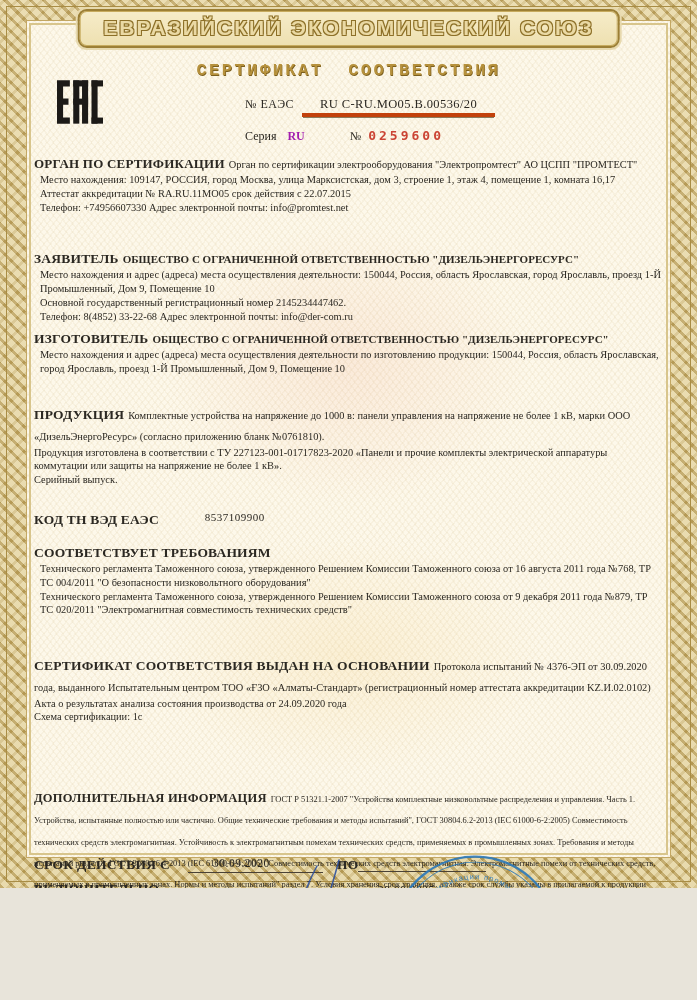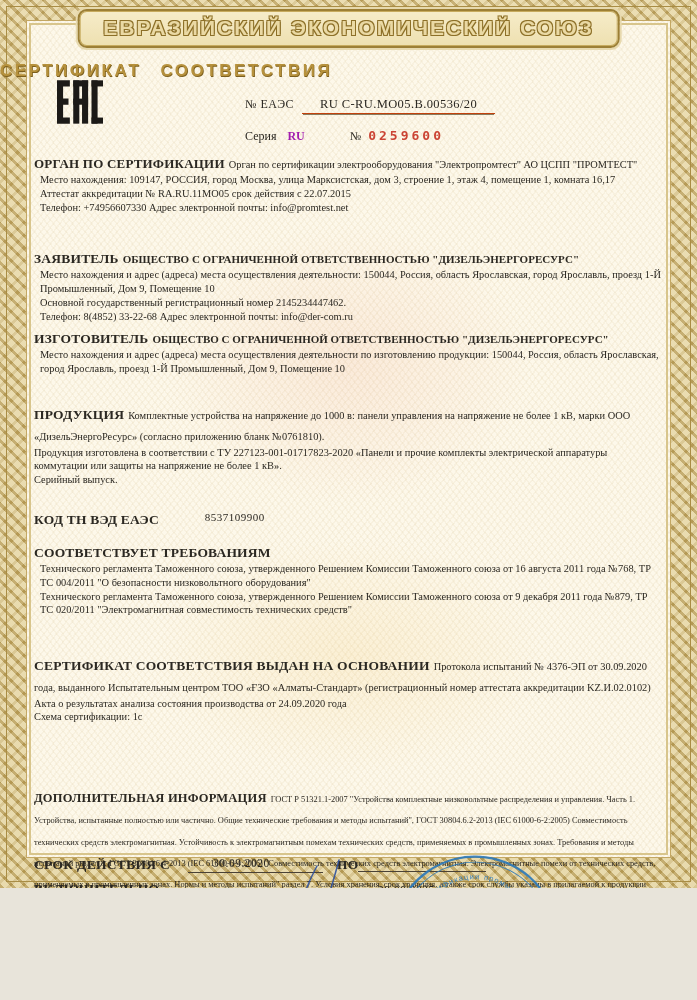--- a/index.html
+++ b/index.html
@@ -36,31 +36,31 @@
     background:linear-gradient(#f6ecc9,#eee0b0);
     box-shadow:0 0 0 2px #e7d9ae, inset 0 0 0 1px #c7ab5e;
     white-space:nowrap;
   }
   .banner-text{
     font-family:"Liberation Sans","DejaVu Sans",sans-serif;font-weight:bold;
     font-size:21px;letter-spacing:2px;color:#ead9a4;
     text-shadow:-1px -1px 0 #8d7028,1px -1px 0 #8d7028,-1px 1px 0 #8d7028,1px 1px 0 #8d7028,0 0 1px #8d7028;
   }
   .doc-title{
-    position:absolute;z-index:2;top:61px;left:0;right:0;
-    font-family:Liberation Sans, sans-serif;font-weight:bold;
+    position:absolute;z-index:2;top:61px;left:0;right:0;text-align:center;
+    font-family:Liberation Mono, monospace;font-weight:bold;
     font-size:17px;letter-spacing:2.5px;word-spacing:12px;color:#b6913c;
     text-shadow:.6px .6px 0 #7c5f1e;
   }
   .eac{position:absolute;z-index:2;left:57px;top:73px;}
   .hdr-num{position:absolute;z-index:2;top:97px;left:245px;font-size:12px;}
   .hdr-num .lbl{letter-spacing:.5px;}
   .hdr-num .val{
     display:inline-block;min-width:185px;text-align:center;margin-left:8px;
-    border-bottom:1px solid #c2410c;box-shadow:0 2px 0 -1px #8a7c5e;
+    border-bottom:4px solid #c2410c;box-shadow:0 2px 0 -1px #8a7c5e;
     font-size:12.5px;letter-spacing:.4px;padding:0 4px 1px;
   }
   .hdr-series{position:absolute;z-index:2;top:128px;left:245px;font-size:12px;}
   .red{color:#a21caf;}
   .serial{
     font-family:"DejaVu Sans Mono","Liberation Mono",monospace;
     color:#cb4434;font-size:13px;letter-spacing:3px;font-weight:bold;
   }
   
   .sec{position:absolute;z-index:2;left:34px;right:36px;line-height:1.33;}

